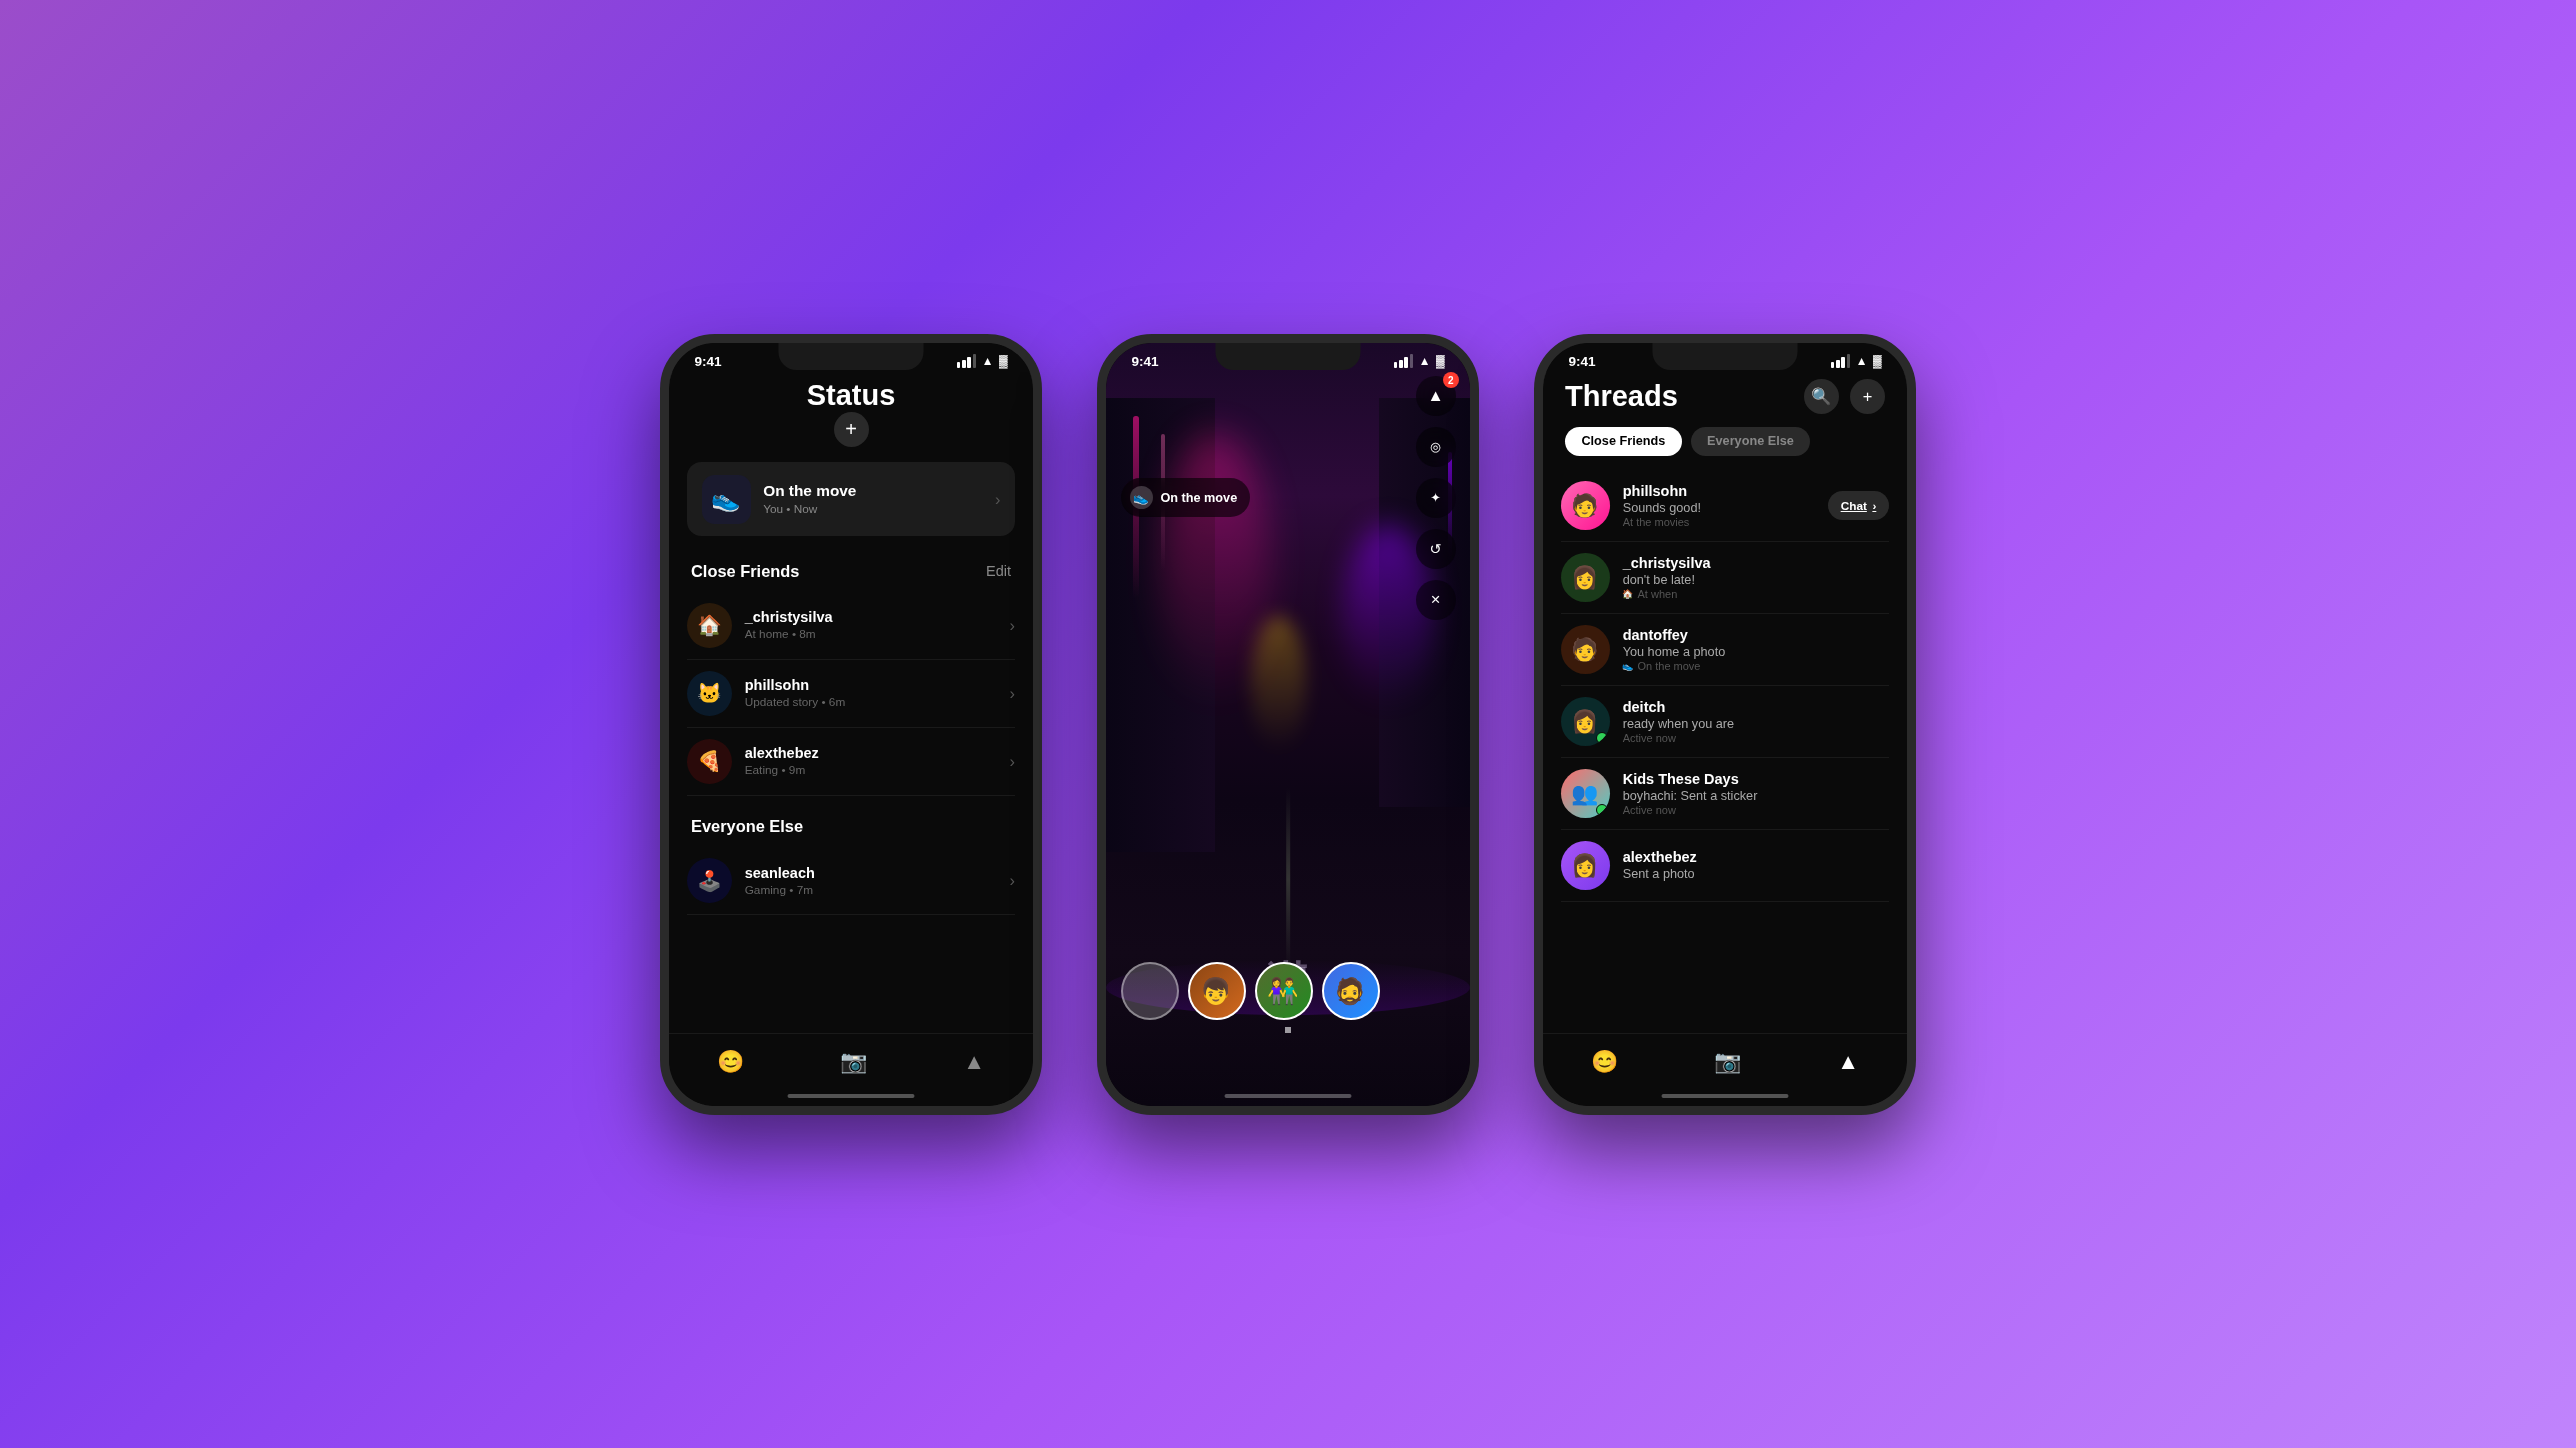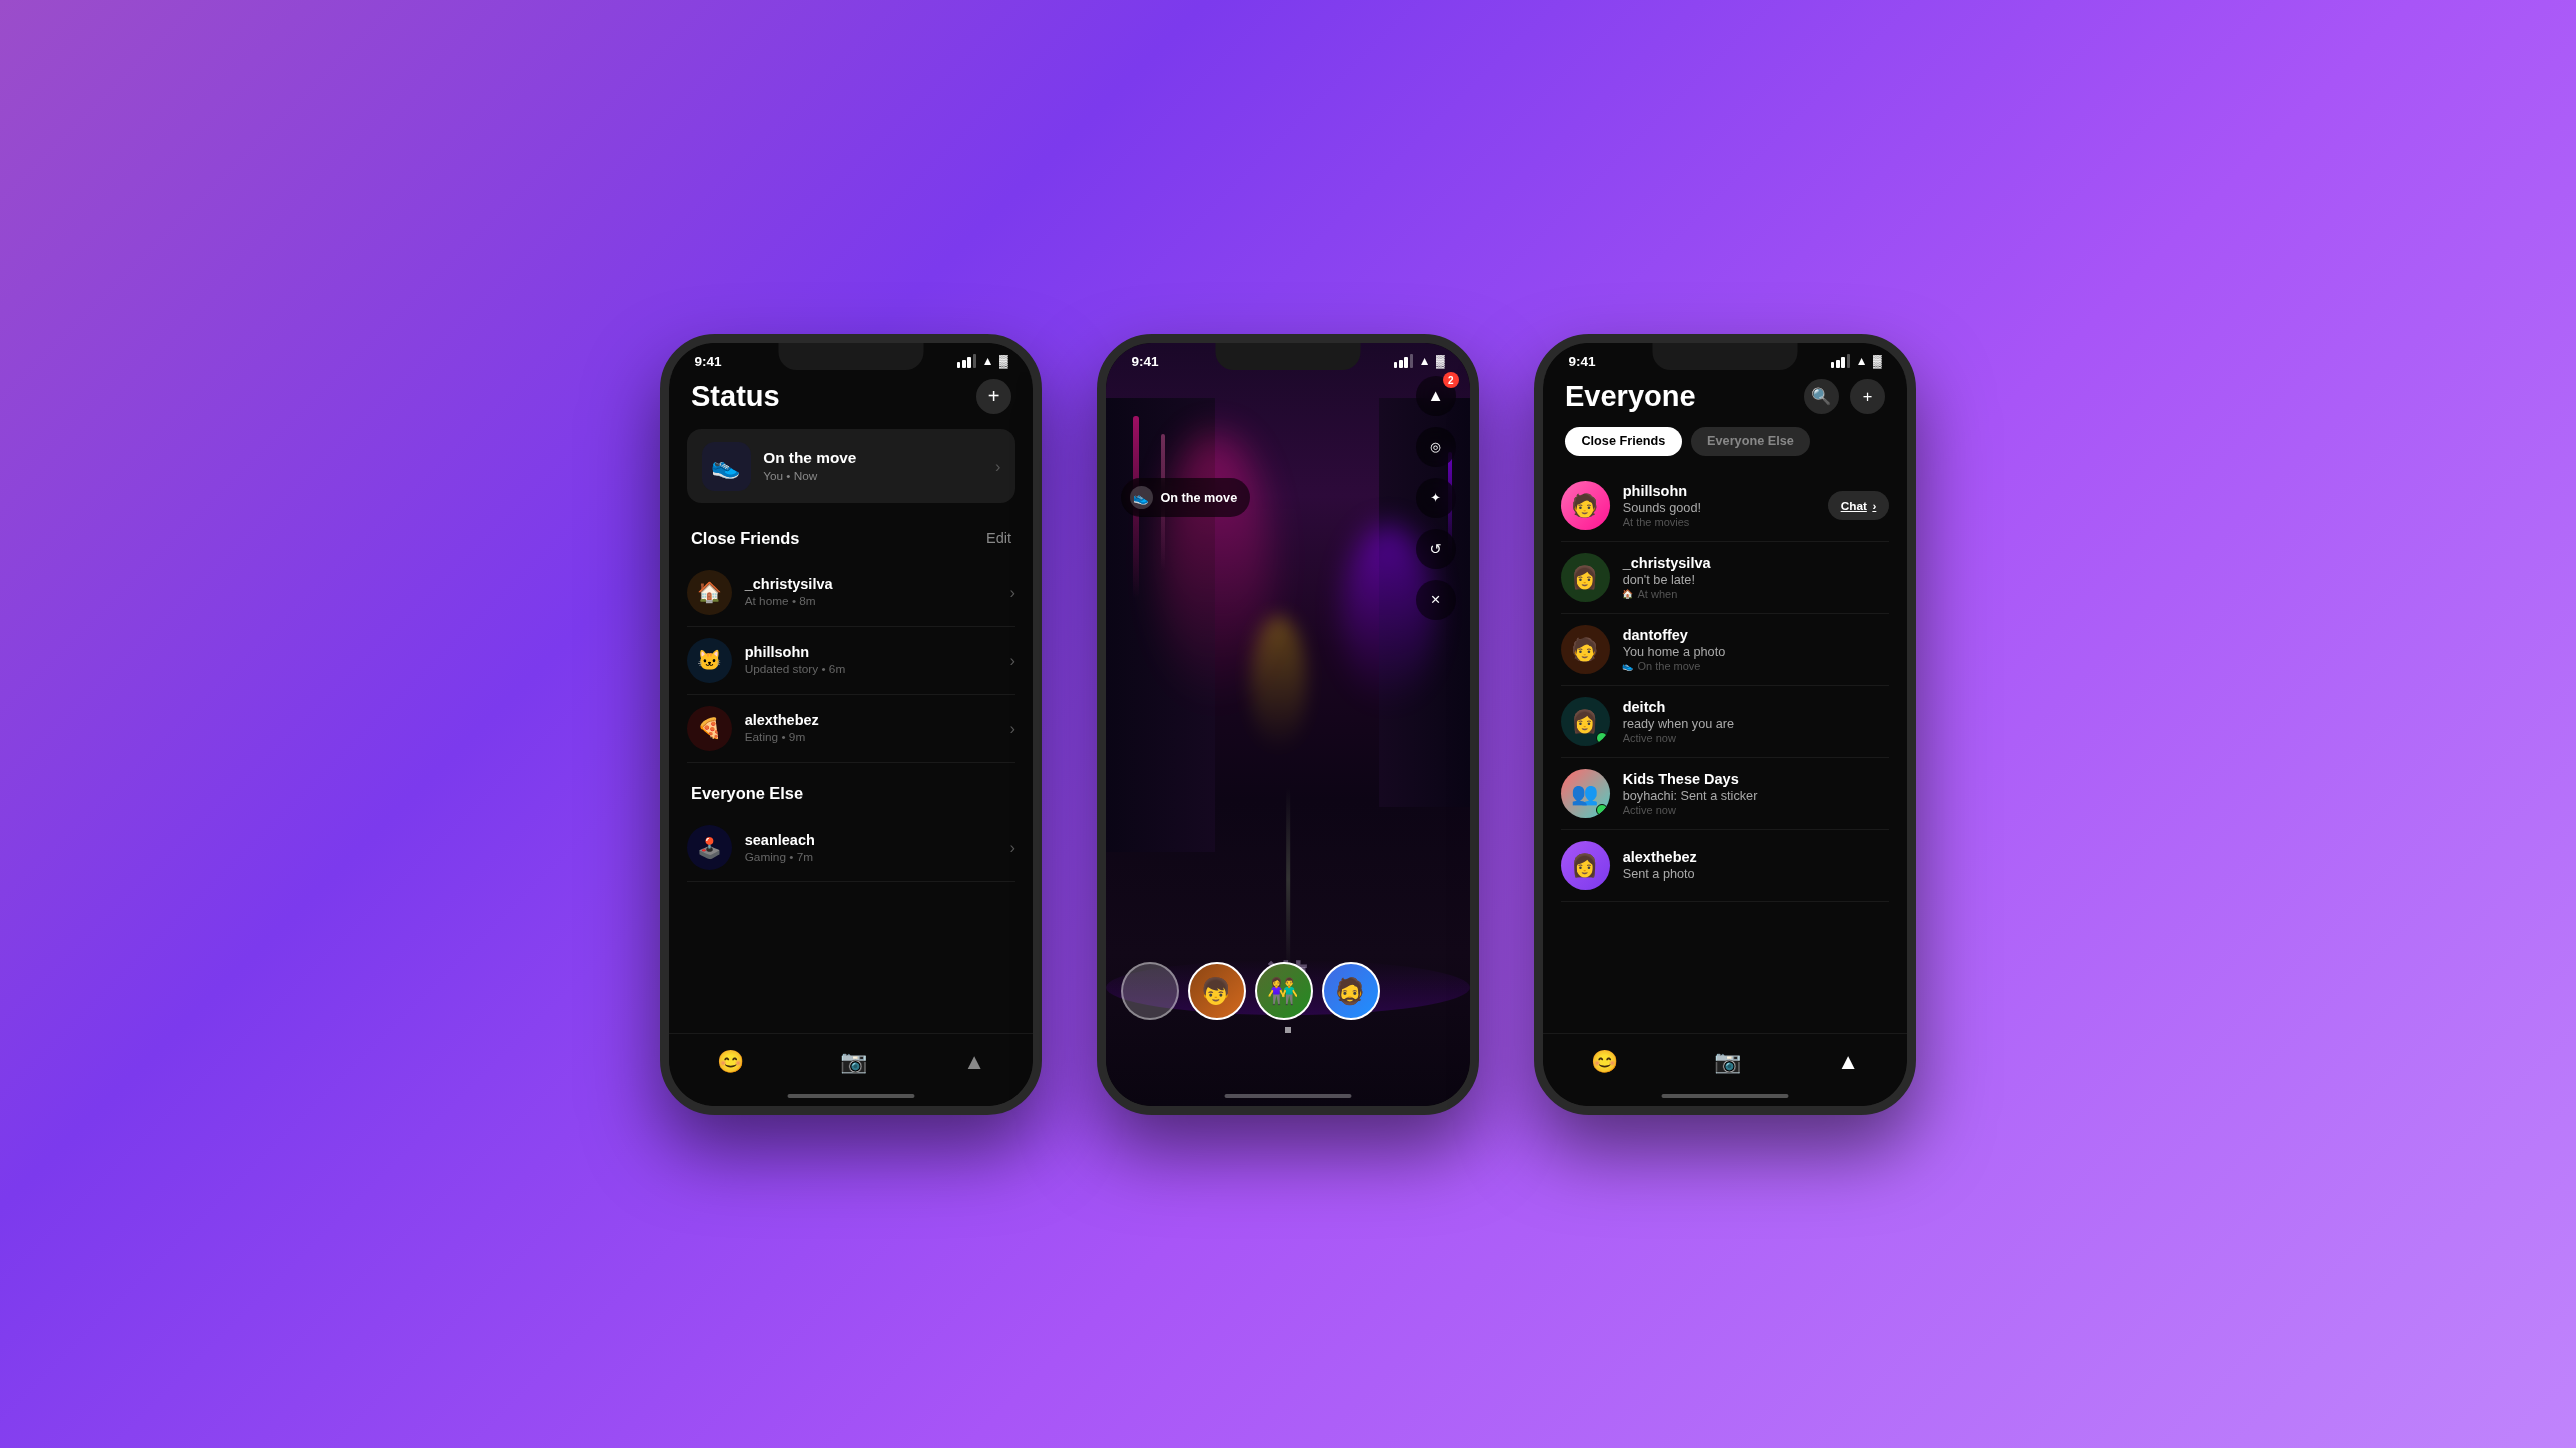--- a/index.html
+++ b/index.html
@@ -82,20 +82,21 @@
     .screen-status {
       background: #0a0a0a;
       height: 100%;
     }
 
     .status-header {
       display: flex;
       justify-content: space-between;
       align-items: center;
       padding: 7.3px 22px 14.5px;
+      flex-direction: column;
     }
 
     .status-title {
       font-size: 29px;
       font-weight: 800;
       color: #fff;
     }
 
     .add-btn {
       width: 35px;
@@ -839,21 +840,21 @@
             <div class="bar" style="height:8.2px"></div>
             <div class="bar" style="height:11px"></div>
             <div class="bar" style="height:13.6px;opacity:0.3"></div>
           </div>
           <span>▲</span>
           <span>▓</span>
         </div>
       </div>
 
       <div class="threads-header">
-        <span class="threads-title">Everyone</span>
+        <span class="threads-title">Threads</span>
         <div class="threads-actions">
           <div class="threads-action-btn">
             <span>🔍</span>
           </div>
           <div class="threads-action-btn">
             <span>+</span>
           </div>
         </div>
       </div>
 

